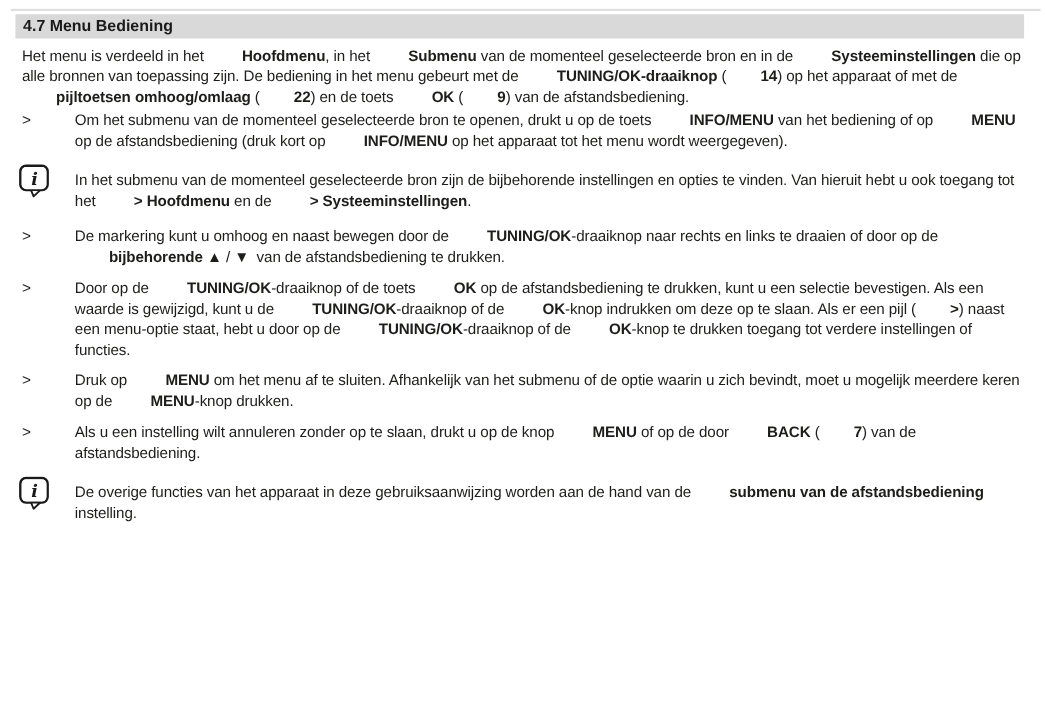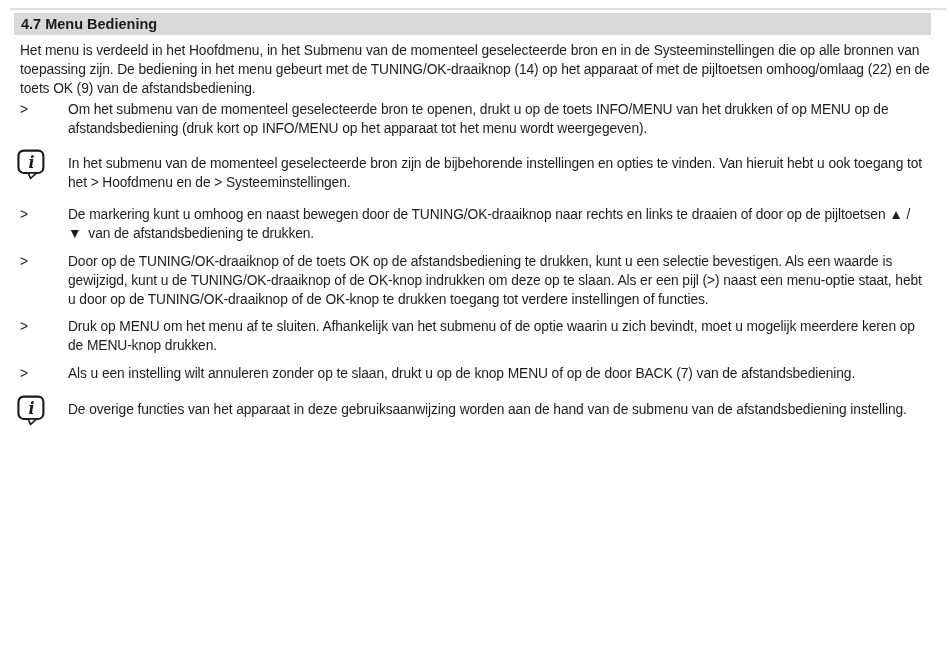--- a/index.html
+++ b/index.html
@@ -28,21 +28,21 @@
     font-size: 14.5px;
     font-weight: bold;
     color: #1a1a1a;
   }
   .content {
     margin: 6px 19px 0 20px;
     font-size: 13.8px;
     line-height: 19px;
     letter-spacing: -0.1px;
   }
-  .b { font-weight: normal; }
+  .b { font-weight: bold; margin-left: 31px; }
   p { margin: 0; }
   .block.para { margin-bottom: 2px; }
   .row { display: flex; align-items: flex-start; }
   .gutter {
     flex: 0 0 48px;
     width: 48px;
   }
   .txt { flex: 1 1 auto; }
   .bullet-1 { margin-bottom: 16px; }
   .note-1  { margin-bottom: 13px; }
@@ -76,40 +76,40 @@
   <div class="section-header">4.7 Menu Bediening</div>
 
   <div class="content">
 
     <div class="block para">
       <p><span>Het menu is verdeeld in het </span><span class="b">Hoofdmenu</span><span>, in het </span><span class="b">Submenu</span><span> van de momenteel geselecteerde bron en in de </span><span class="b">Systeeminstellingen</span><span> die op alle bronnen van toepassing zijn. De bediening in het menu gebeurt met de </span><span class="b">TUNING/OK-draaiknop</span><span> (</span><span class="b">14</span><span>) op het apparaat of met de </span><span class="b">pijltoetsen omhoog/omlaag</span><span> (</span><span class="b">22</span><span>) en de toets </span><span class="b">OK</span><span> (</span><span class="b">9</span><span>) van de afstandsbediening.</span></p>
     </div>
 
     <div class="block row bullet-1">
       <span class="gutter marker">&gt;</span>
-      <p class="txt"><span>Om het submenu van de momenteel geselecteerde bron te openen, drukt u op de toets </span><span class="b">INFO/MENU</span><span> van het drukken of op </span><span class="b">MENU</span><span> op de afstandsbediening (druk kort op </span><span class="b">INFO/MENU</span><span> op het apparaat tot het menu wordt weergegeven).</span></p>
+      <p class="txt"><span>Om het submenu van de momenteel geselecteerde bron te openen, drukt u op de toets </span><span class="b">INFO/MENU</span><span> van het bediening of op </span><span class="b">MENU</span><span> op de afstandsbediening (druk kort op </span><span class="b">INFO/MENU</span><span> op het apparaat tot het menu wordt weergegeven).</span></p>
     </div>
 
     <div class="block row note-1">
       <span class="gutter">
         <span class="icon-box">
           <svg width="28" height="31" viewBox="0 0 30 33" aria-hidden="true">
             <rect x="1.6" y="1.6" width="26.6" height="23.8" rx="5.5" fill="#ffffff" stroke="currentColor" stroke-width="2.4"></rect>
             <path d="M 12 25.4 L 14.5 31.5 L 21 25.4 Z" fill="#ffffff" stroke="currentColor" stroke-width="1.8" stroke-linejoin="round"></path>
             <rect x="3" y="3" width="24" height="21.5" rx="4.5" fill="#ffffff" stroke="none"></rect>
             <text x="15.5" y="20" text-anchor="middle" font-family="DejaVu Serif, serif" font-style="italic" font-weight="bold" font-size="17" fill="currentColor">i</text>
           </svg>
         </span>
       </span>
       <p class="txt"><span>In het submenu van de momenteel geselecteerde bron zijn de bijbehorende instellingen en opties te vinden. Van hieruit hebt u ook toegang tot het </span><span class="b">&gt; Hoofdmenu</span><span> en de </span><span class="b">&gt; Systeeminstellingen</span><span>.</span></p>
     </div>
 
     <div class="block row bullet-2">
       <span class="gutter marker">&gt;</span>
-      <p class="txt"><span>De markering kunt u omhoog en naast bewegen door de </span><span class="b">TUNING/OK</span><span>-draaiknop naar rechts en links te draaien of door op de </span><span class="b">pijltoetsen</span><span> ▲ / ▼ van de afstandsbediening te drukken.</span></p>
+      <p class="txt"><span>De markering kunt u omhoog en naast bewegen door de </span><span class="b">TUNING/OK</span><span>-draaiknop naar rechts en links te draaien of door op de </span><span class="b">bijbehorende</span><span> ▲ / ▼ van de afstandsbediening te drukken.</span></p>
     </div>
 
     <div class="block row bullet-3">
       <span class="gutter marker">&gt;</span>
       <p class="txt"><span>Door op de </span><span class="b">TUNING/OK</span><span>-draaiknop of de toets </span><span class="b">OK</span><span> op de afstandsbediening te drukken, kunt u een selectie bevestigen. Als een waarde is gewijzigd, kunt u de </span><span class="b">TUNING/OK</span><span>-draaiknop of de </span><span class="b">OK</span><span>-knop indrukken om deze op te slaan. Als er een pijl (</span><span class="b">&gt;</span><span>) naast een menu-optie staat, hebt u door op de </span><span class="b">TUNING/OK</span><span>-draaiknop of de </span><span class="b">OK</span><span>-knop te drukken toegang tot verdere instellingen of functies.</span></p>
     </div>
 
     <div class="block row bullet-4">
       <span class="gutter marker">&gt;</span>
       <p class="txt"><span>Druk op </span><span class="b">MENU</span><span> om het menu af te sluiten. Afhankelijk van het submenu of de optie waarin u zich bevindt, moet u mogelijk meerdere keren op de </span><span class="b">MENU</span><span>-knop drukken.</span></p>

